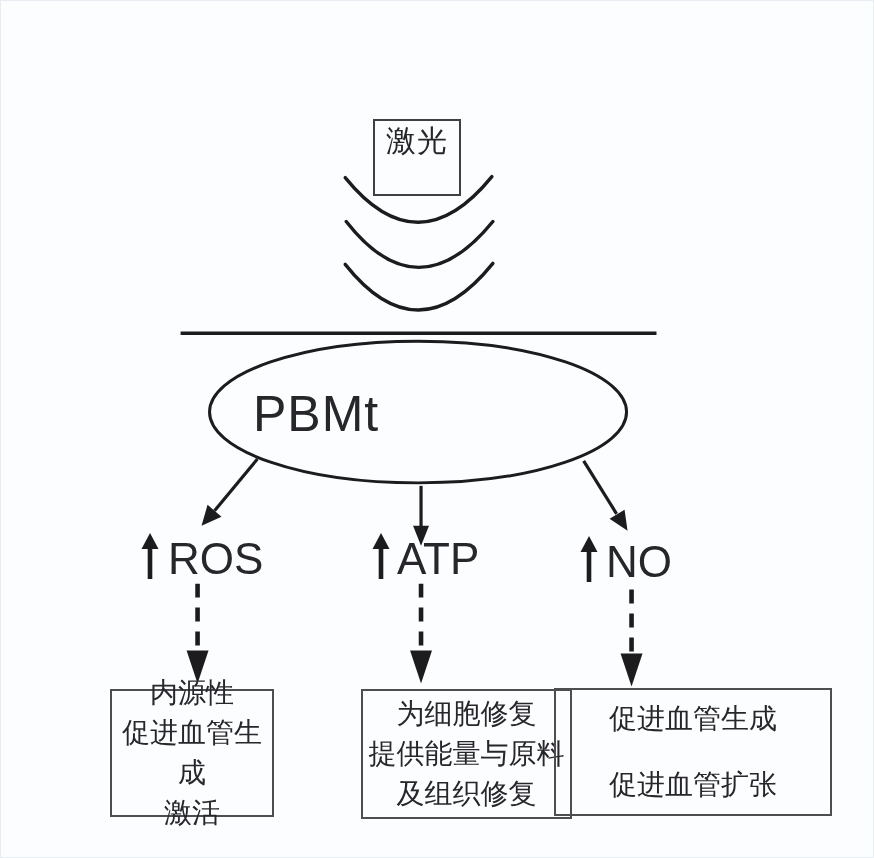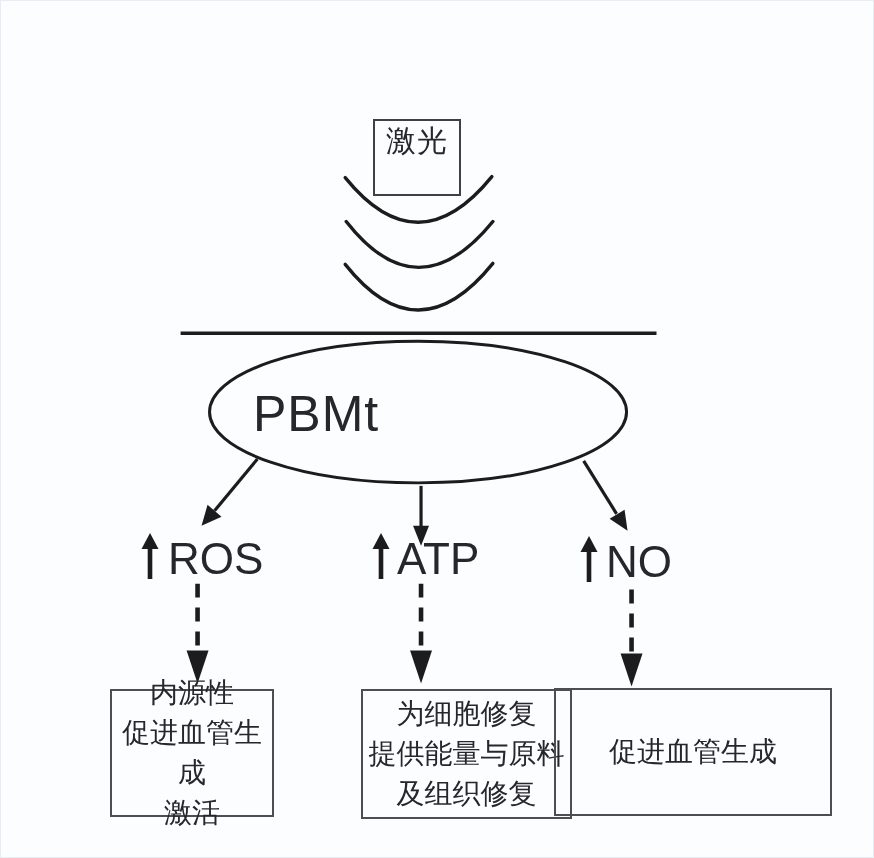--- a/index.html
+++ b/index.html
@@ -125,15 +125,16 @@
     <div>促进血管生成</div>
     <div>激活</div>
   </div>
   <div class="outcome box2">
     <div>为细胞修复</div>
     <div>提供能量与原料</div>
     <div>及组织修复</div>
   </div>
   <div class="outcome box3">
     <div>促进血管生成</div>
+    <div>促进血管扩张</div>
   </div>
 
 </div>
 
 </body></html>

